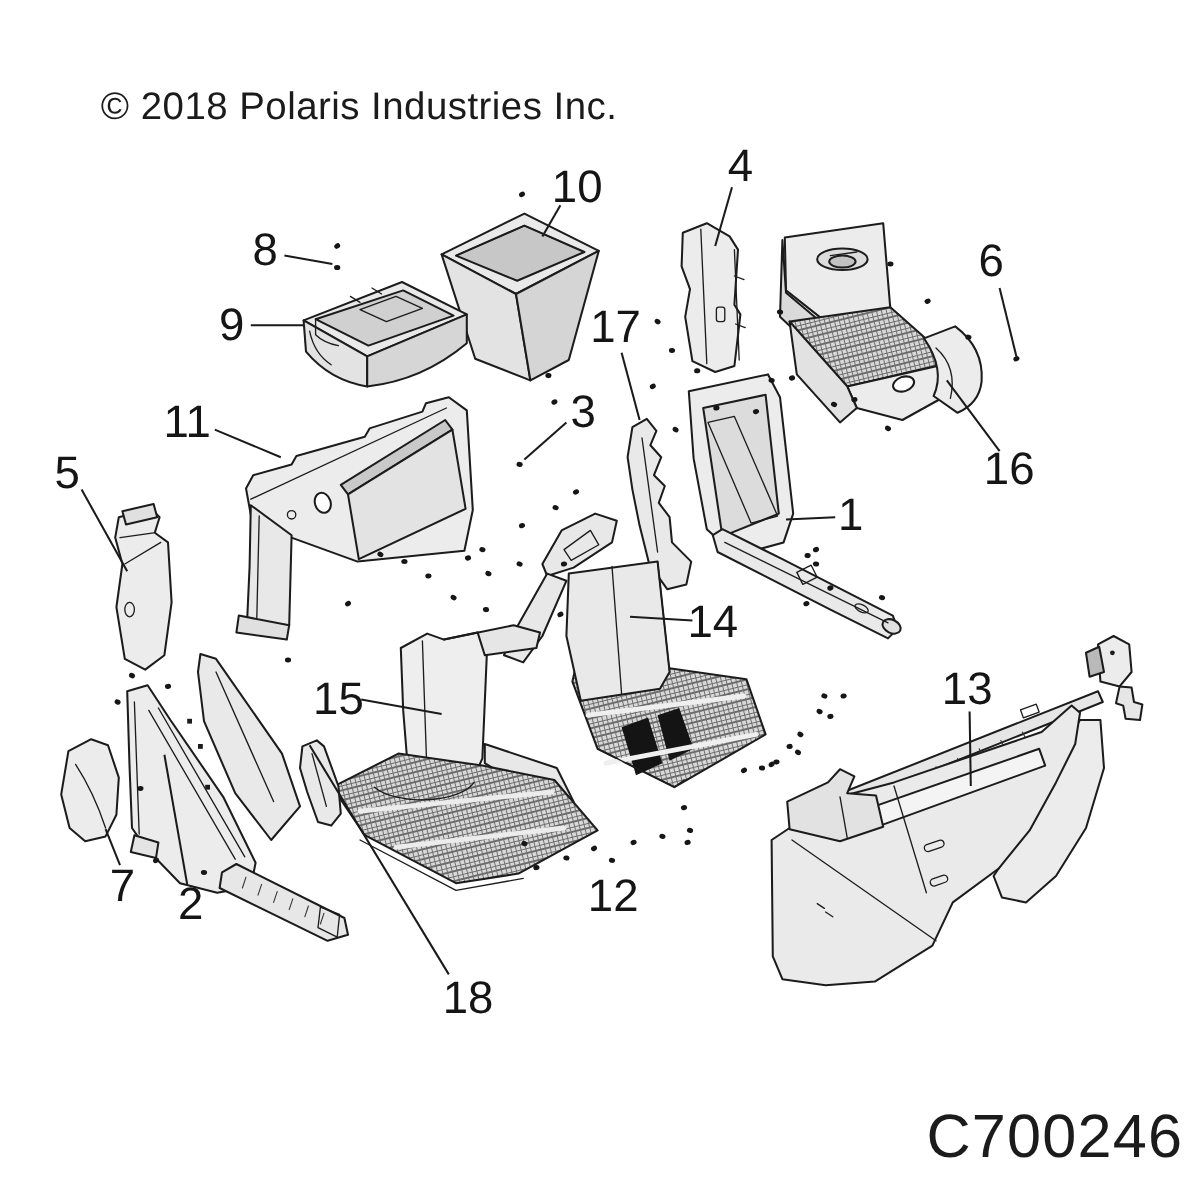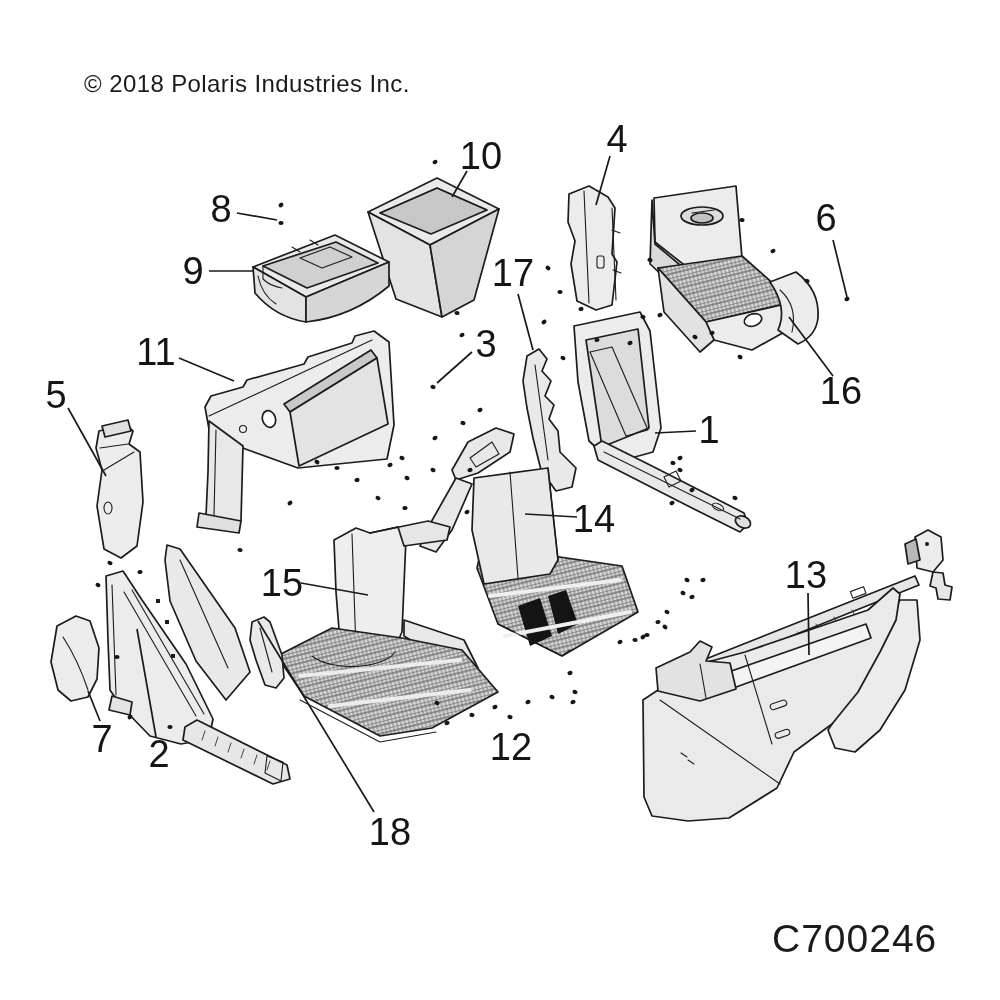--- a/index.html
+++ b/index.html
@@ -2,24 +2,24 @@
 <html><head>
 <meta charset="utf-8">
 <style>
   html,body{margin:0;padding:0;background:#fff;}
   .canvas{
     position:relative;width:1000px;height:1000px;background:#ffffff;
     font-family:"Liberation Sans",sans-serif;color:#161616;overflow:hidden;
   }
   .canvas svg{position:absolute;left:0;top:0;}
   .copyright{
-    position:absolute;left:84px;top:70px;font-size:24px;letter-spacing:.4px;color:#1b1b1b;
+    position:absolute;left:84px;top:70px;font-size:32px;letter-spacing:.4px;color:#1b1b1b;
   }
   .figure-code{
-    position:absolute;left:772px;top:917px;font-size:39px;letter-spacing:1px;color:#1b1b1b;
+    position:absolute;left:772px;top:917px;font-size:51px;letter-spacing:1px;color:#1b1b1b;
   }
   .callout-num{
     font-family:"Liberation Sans",sans-serif;font-size:38px;fill:#151515;
   }
   .leader{stroke:#1a1a1a;stroke-width:1.7;fill:none;}
   .thin{stroke-width:1.1;fill:none;stroke:#1c1c1c;}
   .vthin{stroke-width:.9;fill:none;stroke:#333;}
 </style>
 </head>
 <body>

